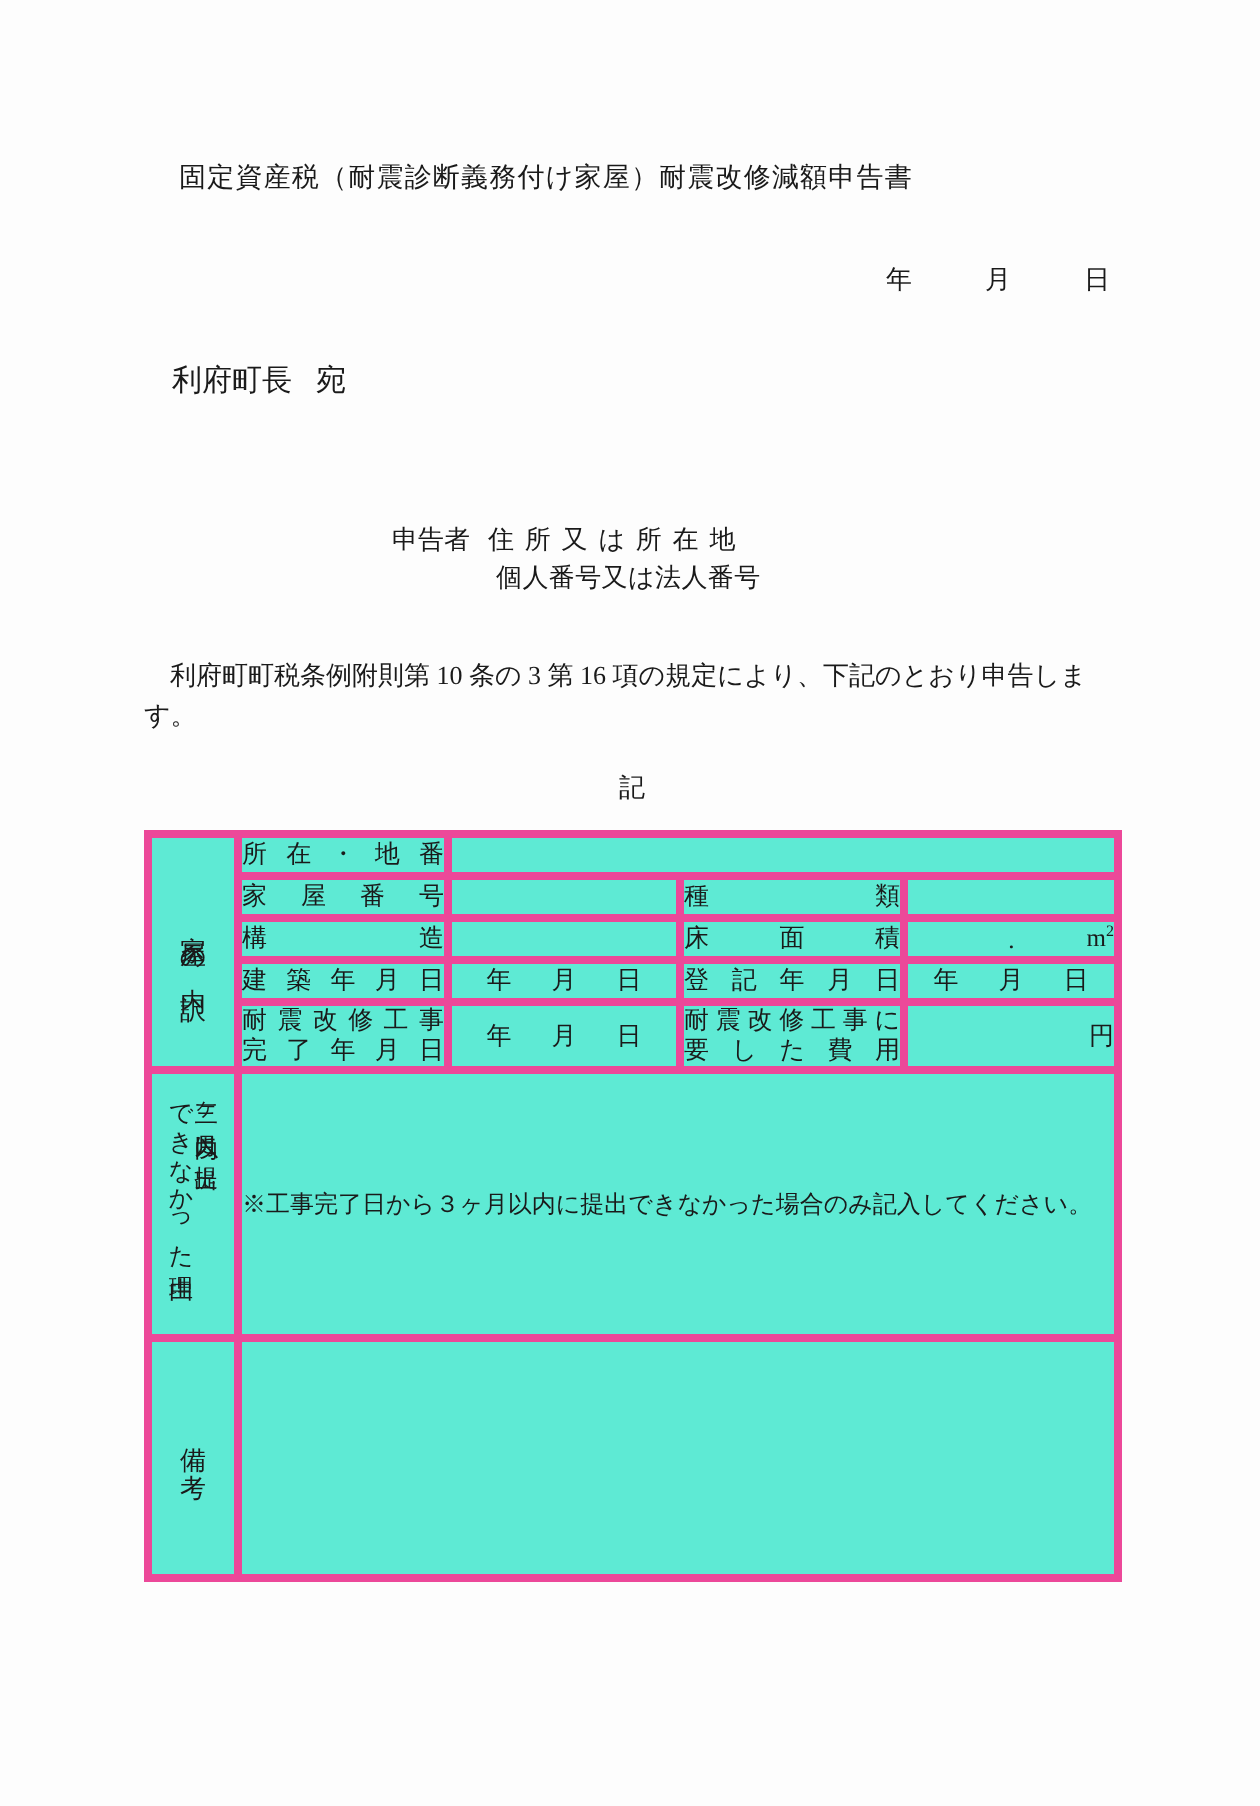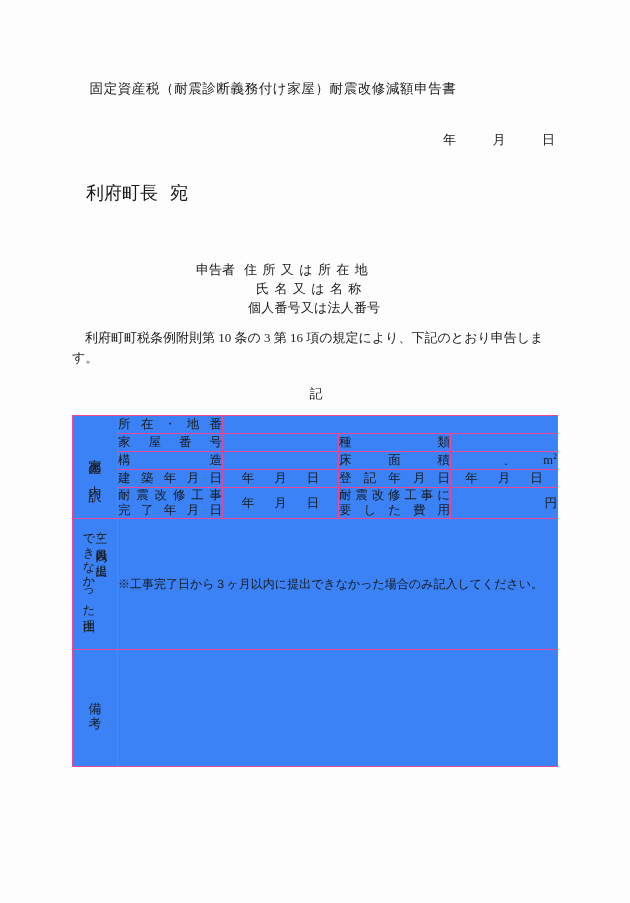--- a/index.html
+++ b/index.html
@@ -49,21 +49,21 @@
     font-size: 13px;
     white-space: nowrap;
   }
   .date-line span { display: inline-block; }
   .date-line .gap { width: 30px; }
 
   .addressee {
     position: absolute;
     left: 86px;
     top: 181px;
-    font-size: 18px;
+    font-size: 15px;
     white-space: nowrap;
   }
   .addressee .sp { display: inline-block; width: 12px; }
 
   
   .declarant {
     position: absolute;
     left: 196px;
     top: 230px;
     font-size: 13px;
@@ -107,25 +107,25 @@
   
   .form-table {
     position: absolute;
     left: 72px;
     top: 415px;
     width: 485px;
     border-collapse: collapse;
     table-layout: fixed;
   }
   .form-table td {
-    border: 1px solid #ec4899;
+    border: 4px solid #ec4899;
     font-size: 12.5px;
     padding: 0;
     vertical-align: middle;
-    background: #3b82f6;
+    background: #5eead4;
   }
   .lbl-just {
     padding: 4px 8px;
     text-align: justify;
     text-align-last: justify;
     white-space: nowrap;
   }
   .lbl-two {
     padding: 3px 6px;
     text-align: center;
@@ -215,23 +215,20 @@
     <span>日</span>
   </div>
 
   <div class="addressee">
     <span>利府町長</span><span class="sp"></span><span>宛</span>
   </div>
 
   <div class="declarant">
     <div class="row">
       <span class="tag">申告者</span><span class="field sp-wide">住所又は所在地</span>
-    </div>
-    <div class="row">
-      <span class="tag"></span><span class="field sp-wide" style="padding-left:12px;">氏名又は名称</span>
     </div>
     <div class="row">
       <span class="tag"></span><span class="field sp-none" style="padding-left:4px;">個人番号又は法人番号</span>
     </div>
   </div>
 
   <div class="body-text">利府町町税条例附則第 10 条の 3 第 16 項の規定により、下記のとおり申告します。</div>
 
   <div class="ki">記</div>
 

